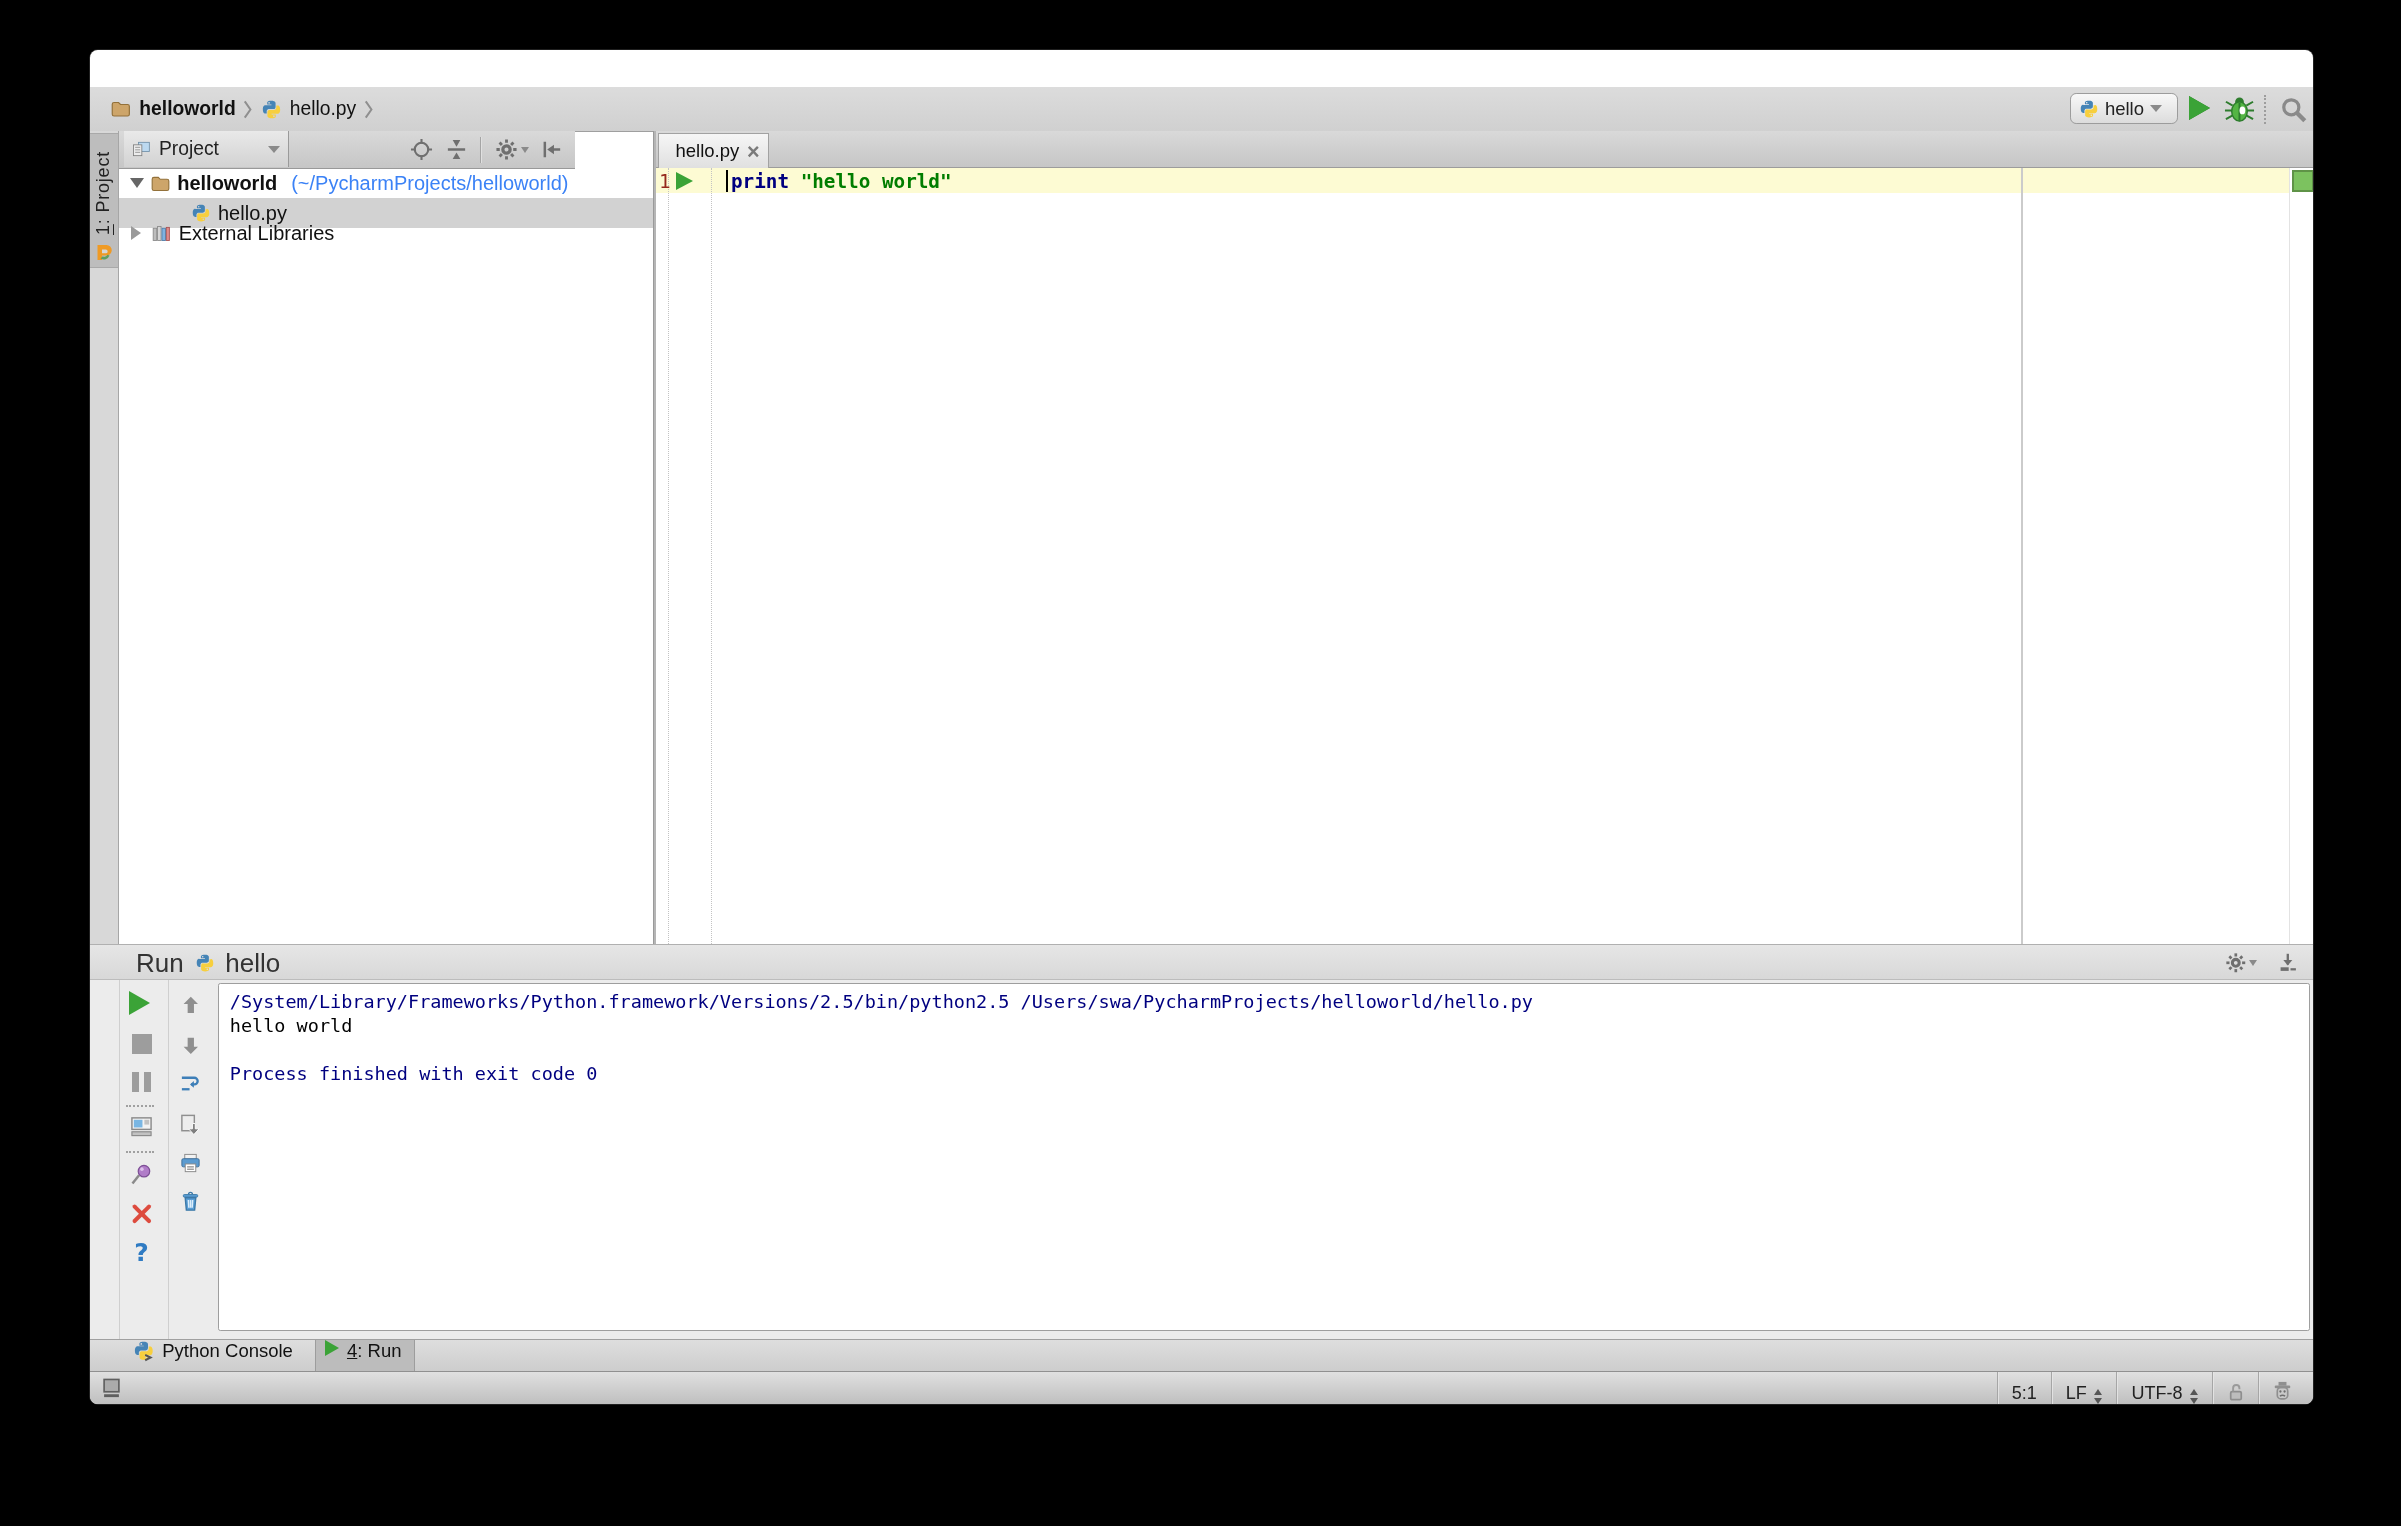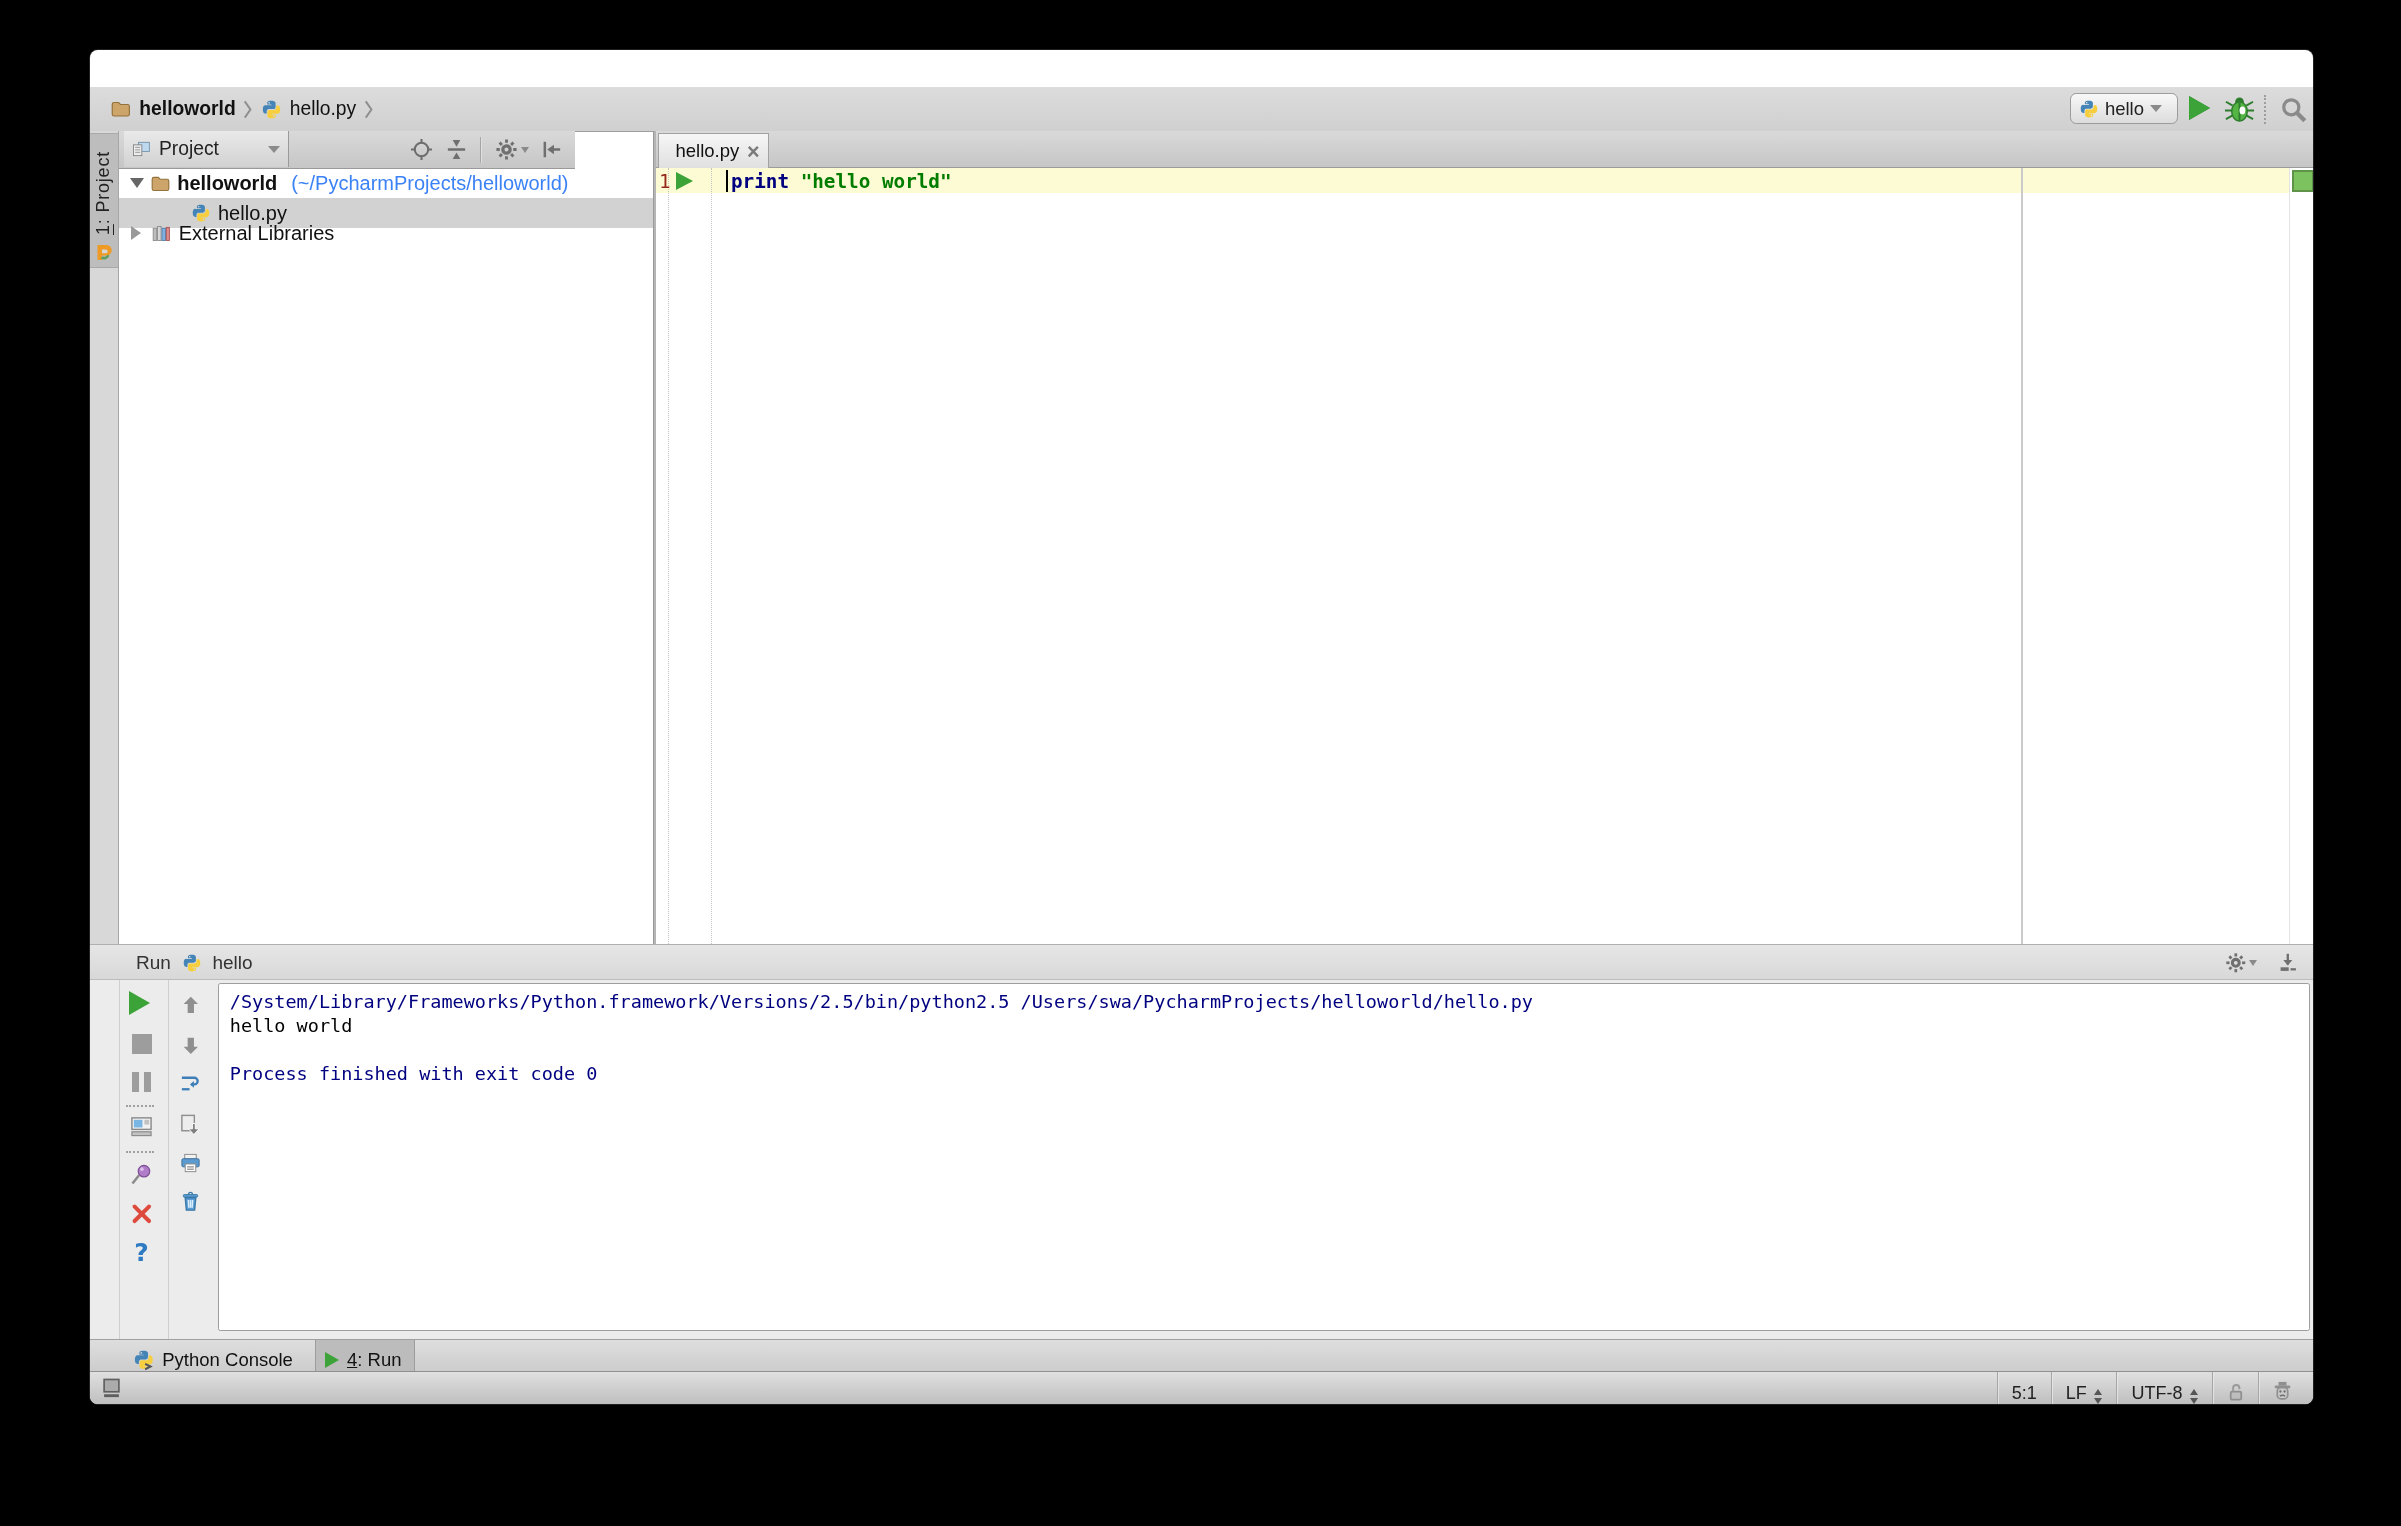--- a/index.html
+++ b/index.html
@@ -70,40 +70,40 @@
   .code-line{position:absolute;left:75px;top:1.5px;font:bold 19.3px "DejaVu Sans Mono",monospace;white-space:pre;}
   .kw{color:#000080;}
   .str{color:#007d00;}
   .margin-guide{position:absolute;left:1365px;top:0;width:1.5px;height:776px;background:#cbcbcb;}
   .ann-strip{position:absolute;left:1633px;top:0;width:24px;height:776px;background:#fff;border-left:0.8px solid #e3e3e3;}
   .ann-ok{position:absolute;left:2.3px;top:2.3px;width:18px;height:18px;background:#7cc25f;border:2.3px solid #5f9347;}
   
   .run-header{position:absolute;left:0;top:894px;width:100%;height:36px;background:linear-gradient(#e6e6e6,#d8d8d8);
     border-top:0.8px solid #b0b0b0;border-bottom:0.8px solid #bcbcbc;box-sizing:border-box;}
   .run-header .left{position:absolute;left:46px;top:0;height:36px;display:flex;align-items:center;gap:10.8px;}
-  .run-header .lbl{font-size:19px;color:#333;}
+  .run-header .lbl{font-size:26px;color:#333;}
   .run-hdr-icons{position:absolute;right:14px;top:0;height:36px;display:flex;align-items:center;gap:20px;}
   .run-body{position:absolute;left:0;top:930px;width:100%;height:359px;background:#ececec;}
   .rb-line{position:absolute;top:0;height:359px;border-left:0.8px solid #cfcfcf;}
   .rt-icon{position:absolute;width:25px;height:25px;display:flex;align-items:center;justify-content:center;}
   .hdots{position:absolute;width:28px;border-top:2.3px dotted #a0a0a0;}
   .stop-sq{width:20px;height:20px;background:#9d9d9d;}
   .pause-bars{display:flex;gap:4.6px;}
   .pause-bars i{display:block;width:7px;height:20px;background:#9d9d9d;}
   .play-tri{width:0;height:0;border-left:21.6px solid #3ba337;border-top:12.4px solid transparent;border-bottom:12.4px solid transparent;}
   .help-q{font:bold 25px "DejaVu Sans",sans-serif;color:#2f7bc3;}
   .console{position:absolute;left:128px;top:3.1px;width:2092px;height:348px;background:#fff;border:0.8px solid #9e9e9e;border-radius:2.3px;box-sizing:border-box;}
   .console-text{position:absolute;left:10.8px;top:6.2px;font:18.5px "DejaVu Sans Mono",monospace;line-height:24px;}
   .cline{min-height:24px;white-space:pre;}
   .cline.sys{color:#000080;}
   .cline.out{color:#000;}
   
   .bottombar{position:absolute;left:0;top:1289px;width:100%;height:32px;
     background:linear-gradient(#dedede,#cdcdcd);border-top:0.8px solid #a0a0a0;box-sizing:border-box;}
-  .bb-item{position:absolute;top:0;height:40px;display:flex;align-items:center;gap:7.7px;font-size:18.5px;color:#111;}
+  .bb-item{position:absolute;top:0;height:40px;display:flex;align-items:flex-start;gap:7.7px;font-size:18.5px;color:#111;}
   .bb-pyconsole{left:43px;}
   .bb-runtab{left:225px;width:100px;background:#bcbcbc;border-left:0.8px solid #9d9d9d;border-right:0.8px solid #9d9d9d;padding:0 9.3px;box-sizing:border-box;}
   .mini-play{width:0;height:0;border-left:14px solid #3ba337;border-top:8.5px solid transparent;border-bottom:8.5px solid transparent;}
   .mn u{text-decoration:underline;}
   
   .statusbar{position:absolute;left:0;top:1321px;width:100%;height:33px;
     background:linear-gradient(#e0e0e0,#bfbfbf);border-top:0.8px solid #909090;box-sizing:border-box;}
   .sb-left{position:absolute;left:10px;top:4.6px;}
   .sb-right{position:absolute;right:7.7px;top:0;height:32px;display:flex;align-items:center;}
   .sb-seg{height:32px;display:flex;align-items:flex-end;padding:0 14px;font-size:18px;color:#222;

